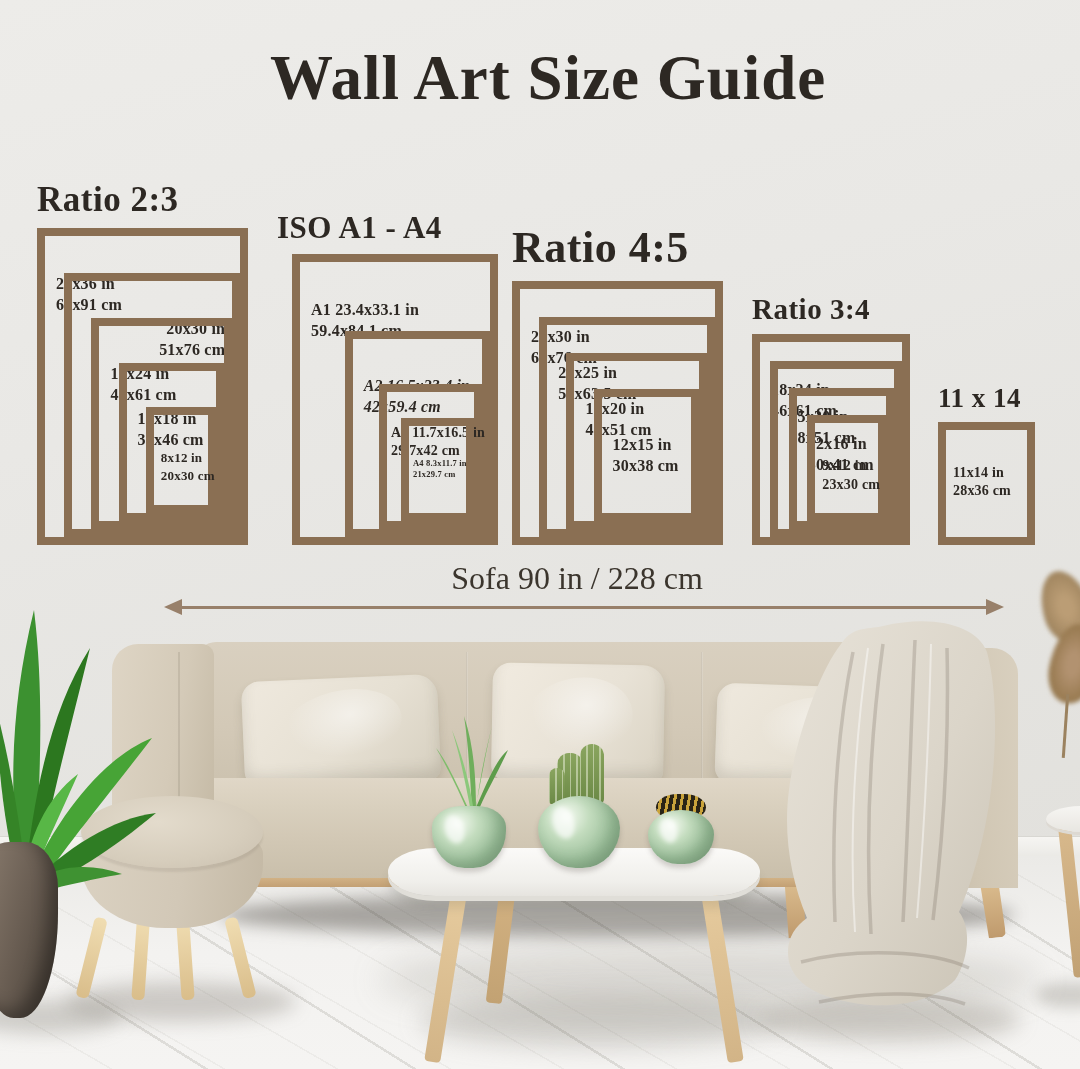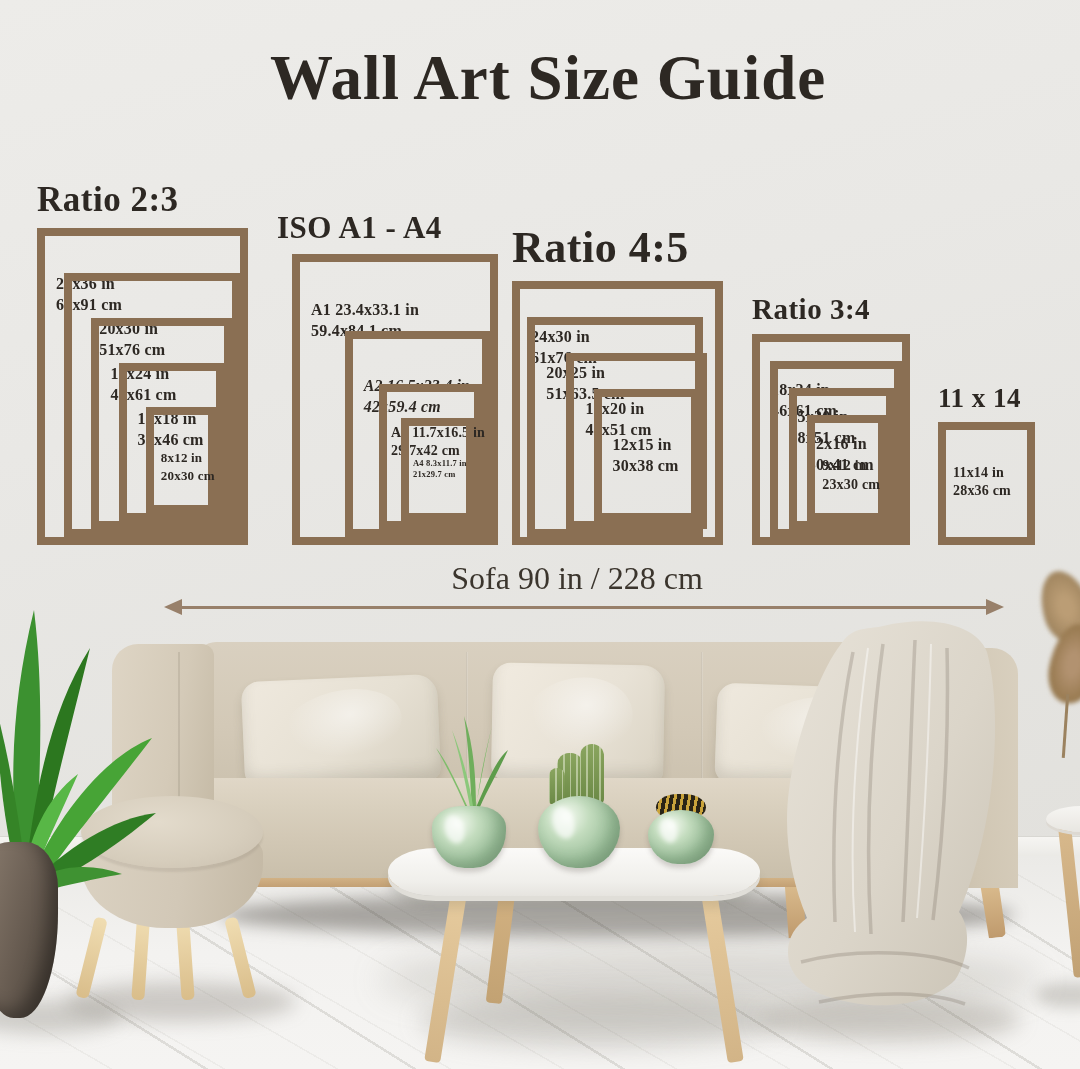--- a/index.html
+++ b/index.html
@@ -153,21 +153,21 @@
   <div>
       <div class="size-group" style="left: 37px; bottom: 524px; width: 211.2px; height: 316.8px;">
         <div class="group-title" style="font-size: 35px;">Ratio 2:3</div>
         <div class="frame" style="right: 0px; bottom: 0px; width: 211.2px; height: 316.8px;">
           <div class="frame-label" style="font-size: 16px; padding: 8px 11px;">
             <div>24x36 in</div>
             <div>61x91 cm</div>
           </div>
         </div>
         <div class="frame" style="right: 8px; bottom: 8px; width: 176px; height: 264px;">
-          <div class="frame-label" style="font-size: 16px; padding: 8px 27px;">
+          <div class="frame-label" style="font-size: 16px; padding: 8px 7px; text-align: right;">
             <div>20x30 in</div>
             <div>51x76 cm</div>
           </div>
         </div>
         <div class="frame" style="right: 16px; bottom: 16px; width: 140.8px; height: 211.2px;">
           <div class="frame-label" style="font-size: 16px; padding: 8px 11px;">
             <div>16x24 in</div>
             <div>41x61 cm</div>
           </div>
         </div>
@@ -212,21 +212,21 @@
         </div>
       </div>
       <div class="size-group" style="left: 512px; bottom: 524px; width: 211.2px; height: 264px;">
         <div class="group-title" style="font-size: 44px;">Ratio 4:5</div>
         <div class="frame" style="right: 0px; bottom: 0px; width: 211.2px; height: 264px;">
           <div class="frame-label" style="font-size: 16px; padding: 8px 11px;">
             <div>24x30 in</div>
             <div>61x76 cm</div>
           </div>
         </div>
-        <div class="frame" style="right: 20px; bottom: 8px; width: 176px; height: 220px;">
+        <div class="frame" style="right: 8px; bottom: 8px; width: 176px; height: 220px;">
           <div class="frame-label" style="font-size: 16px; padding: 8px 11px;">
             <div>20x25 in</div>
             <div>51x63.5 cm</div>
           </div>
         </div>
         <div class="frame" style="right: 16px; bottom: 16px; width: 140.8px; height: 176px;">
           <div class="frame-label" style="font-size: 16px; padding: 8px 11px;">
             <div>16x20 in</div>
             <div>41x51 cm</div>
           </div>

